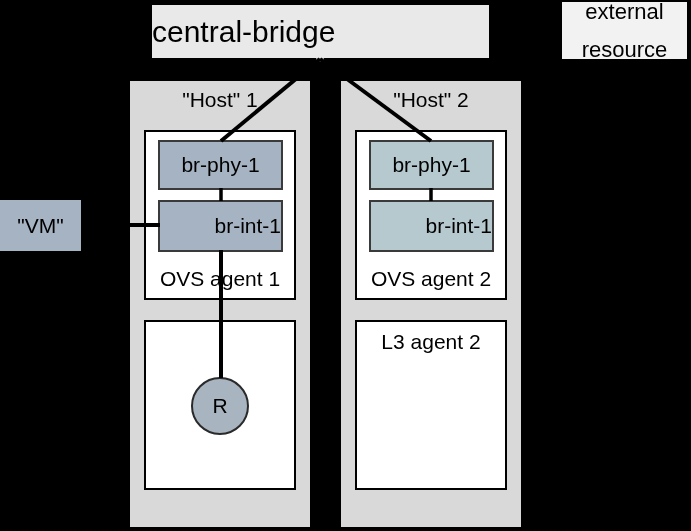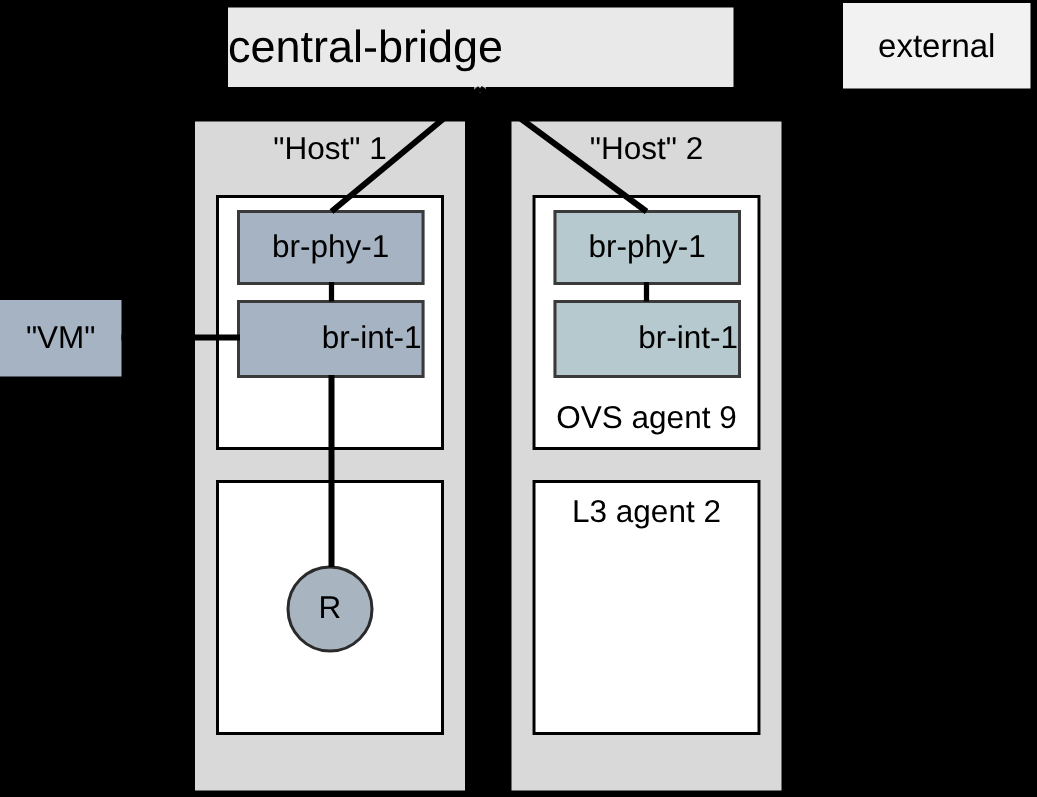--- a/index.html
+++ b/index.html
@@ -86,52 +86,54 @@
 
 <div id="canvas">
 
   <div class="abs central-bridge">
     <span>central-bridge</span>
   </div>
   <div class="abs bridge-anchor"></div>
 
   <div class="abs external-resource">
     <span>external</span>
+    <span>resource</span>
   </div>
 
   <div class="abs host host1">
     <div class="abs host-title">"Host" 1</div>
 
     <div class="abs agent-box ovs-box">
       <div class="abs br-node br-phy fill-blue">
         <span>br-phy-1</span>
       </div>
       <div class="abs br-node br-int fill-blue">
         <span>br-int-1</span>
       </div>
+      <div class="abs agent-label-bottom">OVS agent 1</div>
     </div>
 
     <div class="abs agent-box l3-box">
       <div class="abs router-circle">
         <span>R</span>
       </div>
     </div>
   </div>
 
   <div class="abs host host2">
     <div class="abs host-title">"Host" 2</div>
 
     <div class="abs agent-box ovs-box">
       <div class="abs br-node br-phy fill-teal">
         <span>br-phy-1</span>
       </div>
       <div class="abs br-node br-int fill-teal">
         <span>br-int-1</span>
       </div>
-      <div class="abs agent-label-bottom">OVS agent 9</div>
+      <div class="abs agent-label-bottom">OVS agent 2</div>
     </div>
 
     <div class="abs agent-box l3-box">
       <div class="abs agent-label-top">L3 agent 2</div>
     </div>
   </div>
 
   <div class="abs vm-box">
     <span>"VM"</span>
   </div>

